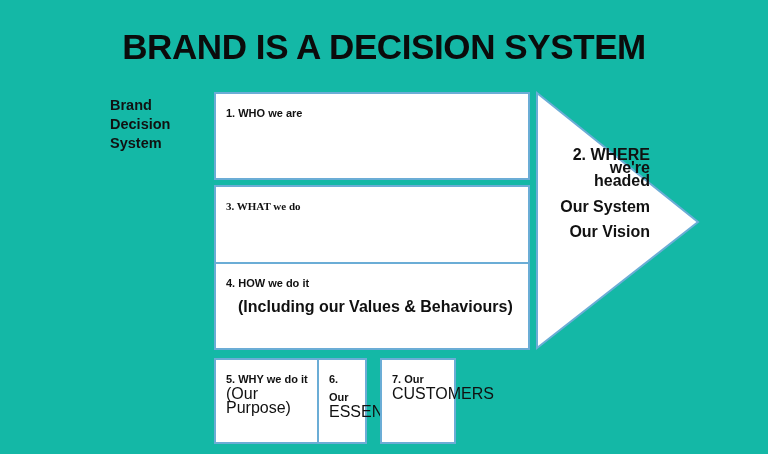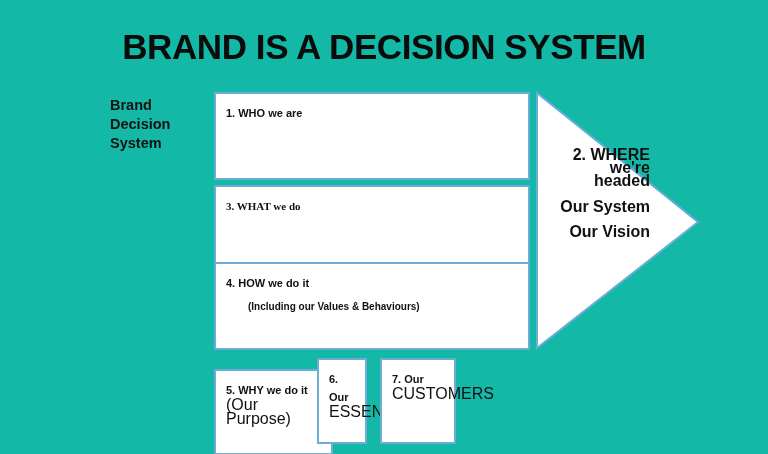--- a/index.html
+++ b/index.html
@@ -60,40 +60,40 @@
   }
   .box-inner {
     position: absolute;
     left: 10px;
     top: 9px;
     right: 8px;
   }
   .box-sub {
     display: block;
     margin-top: 9px;
-    margin-left: 22px;
-    font-size: 10px;
+    margin-left: 12px;
+    font-size: 16px;
     font-weight: 700;
     line-height: 14px;
     color: #111111;
   }
   .box-line2 {
     display: block;
     font-size: 16px;
     font-weight: 400;
     line-height: 14px;
     color: #111111;
   }
 
   
   #box-who   { left: 214px; top: 92px;  width: 316px; height: 88px; }
   #box-what  { left: 214px; top: 185px; width: 316px; height: 88px; font-family: Liberation Serif, serif; }
   #box-how   { left: 214px; top: 262px; width: 316px; height: 88px; }
 
-  #box-why       { left: 214px; top: 358px; width: 119px;  height: 86px; margin-top: 11px; }
+  #box-why       { left: 214px; top: 358px; width: 119px;  height: 86px; }
   #box-essence   { left: 317px; top: 358px; width: 50px;  height: 86px; }
   #box-customers { left: 380px; top: 358px; width: 76px;  height: 86px; padding-left: 21px; }
   #box-promise   { left: 462px; top: 358px; width: 69px;  height: 86px; }
 
   
   .arrow-shape {
     position: absolute;
     left: 530px;
     top: 86px;
     width: 175px;

